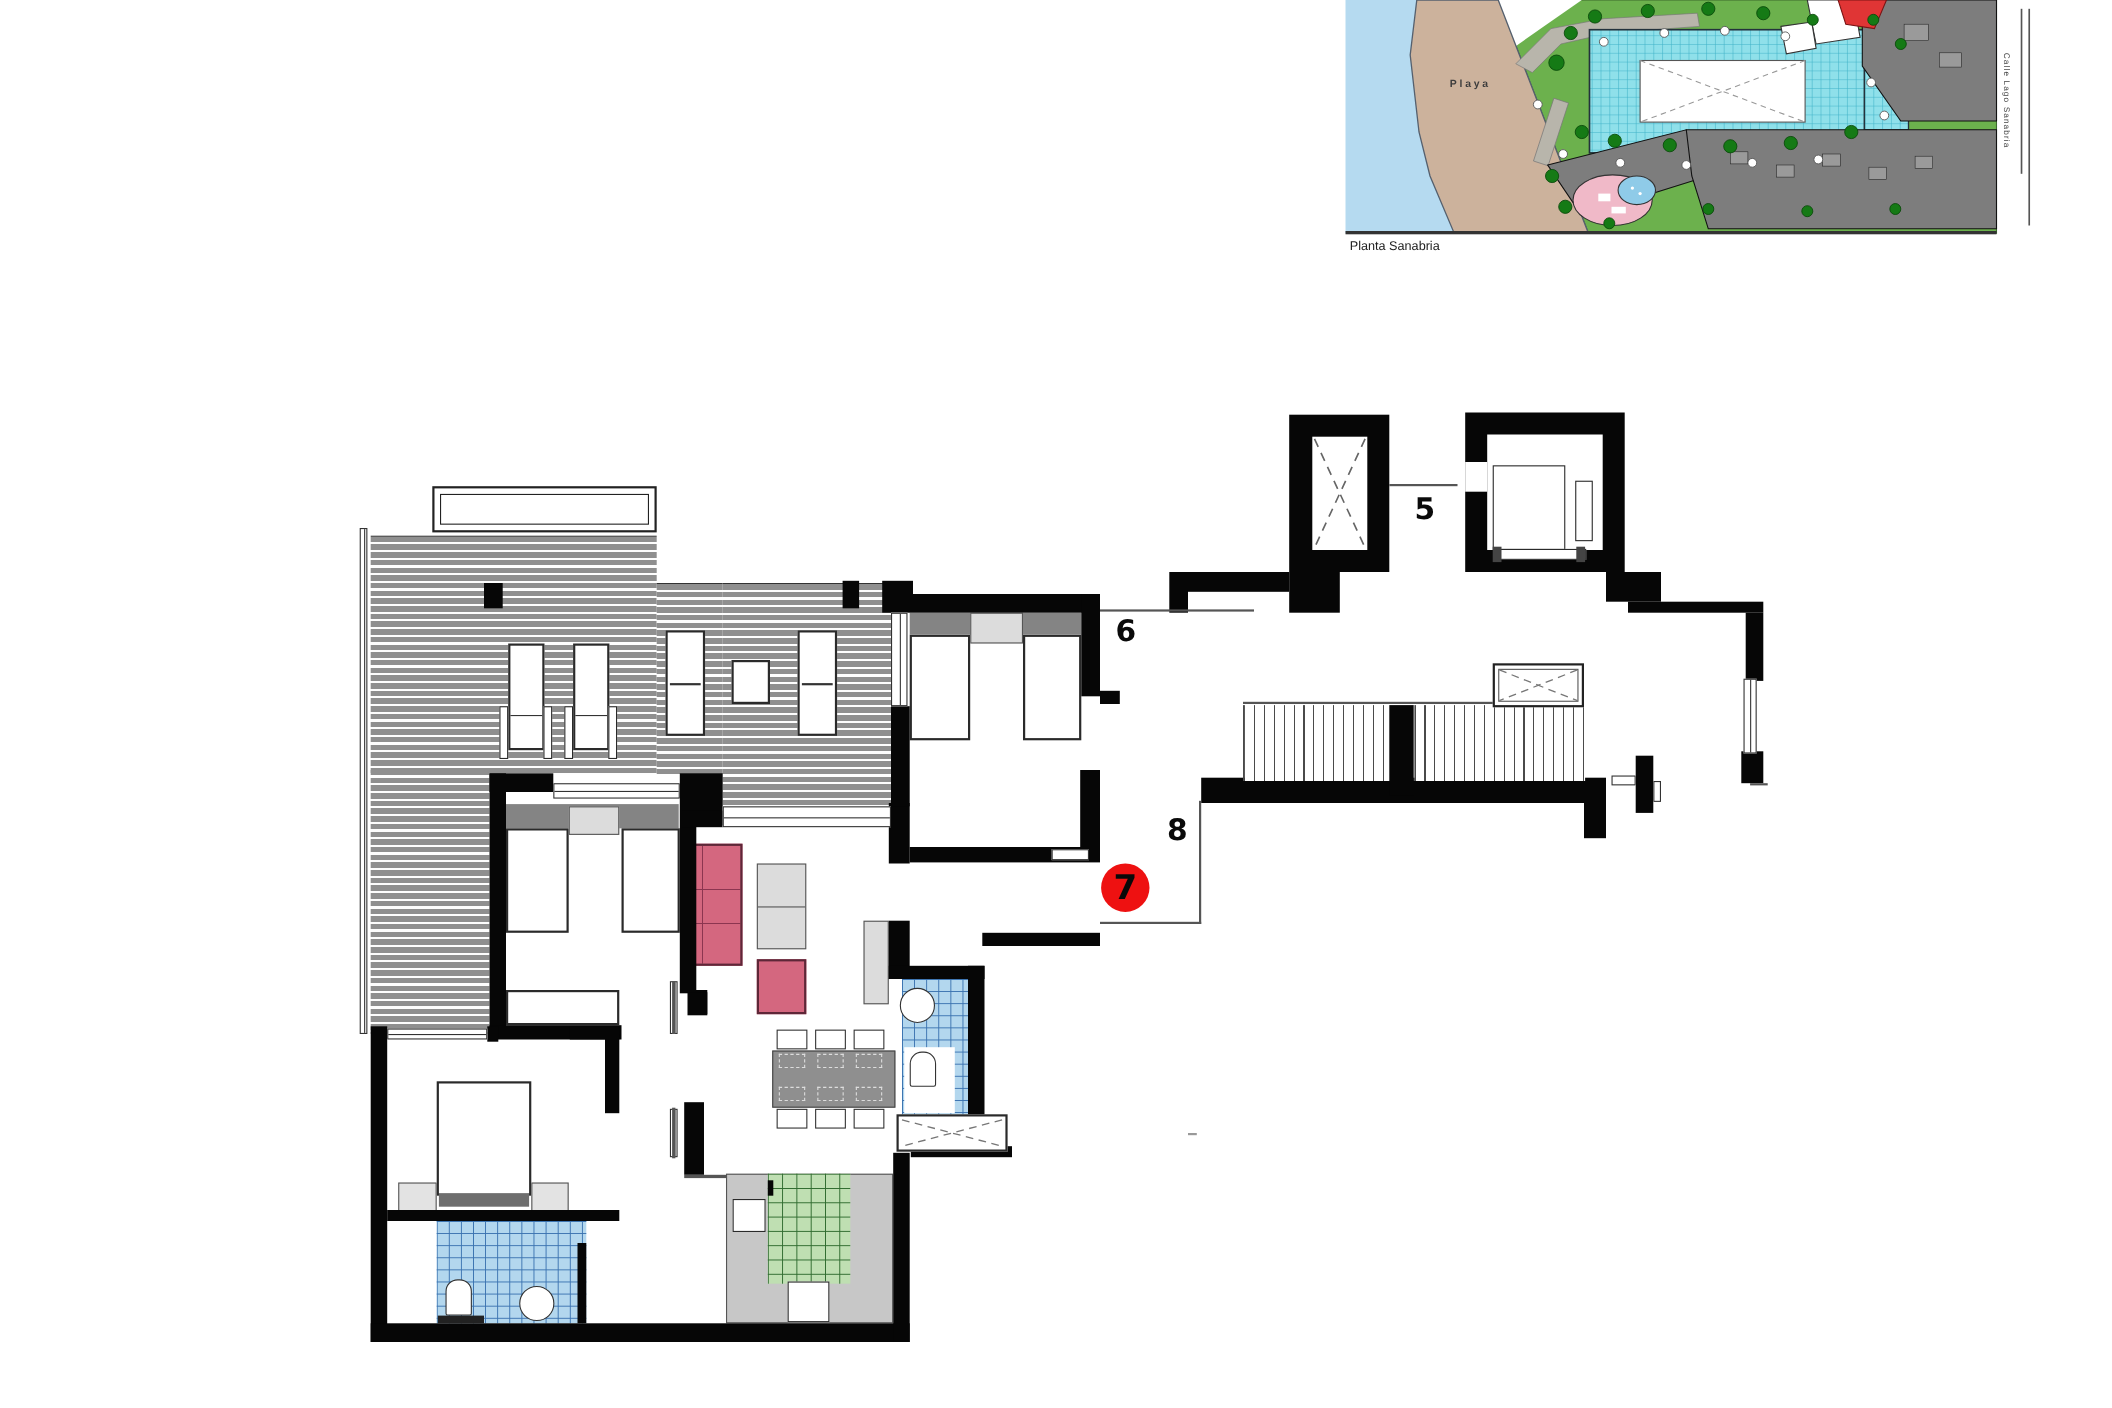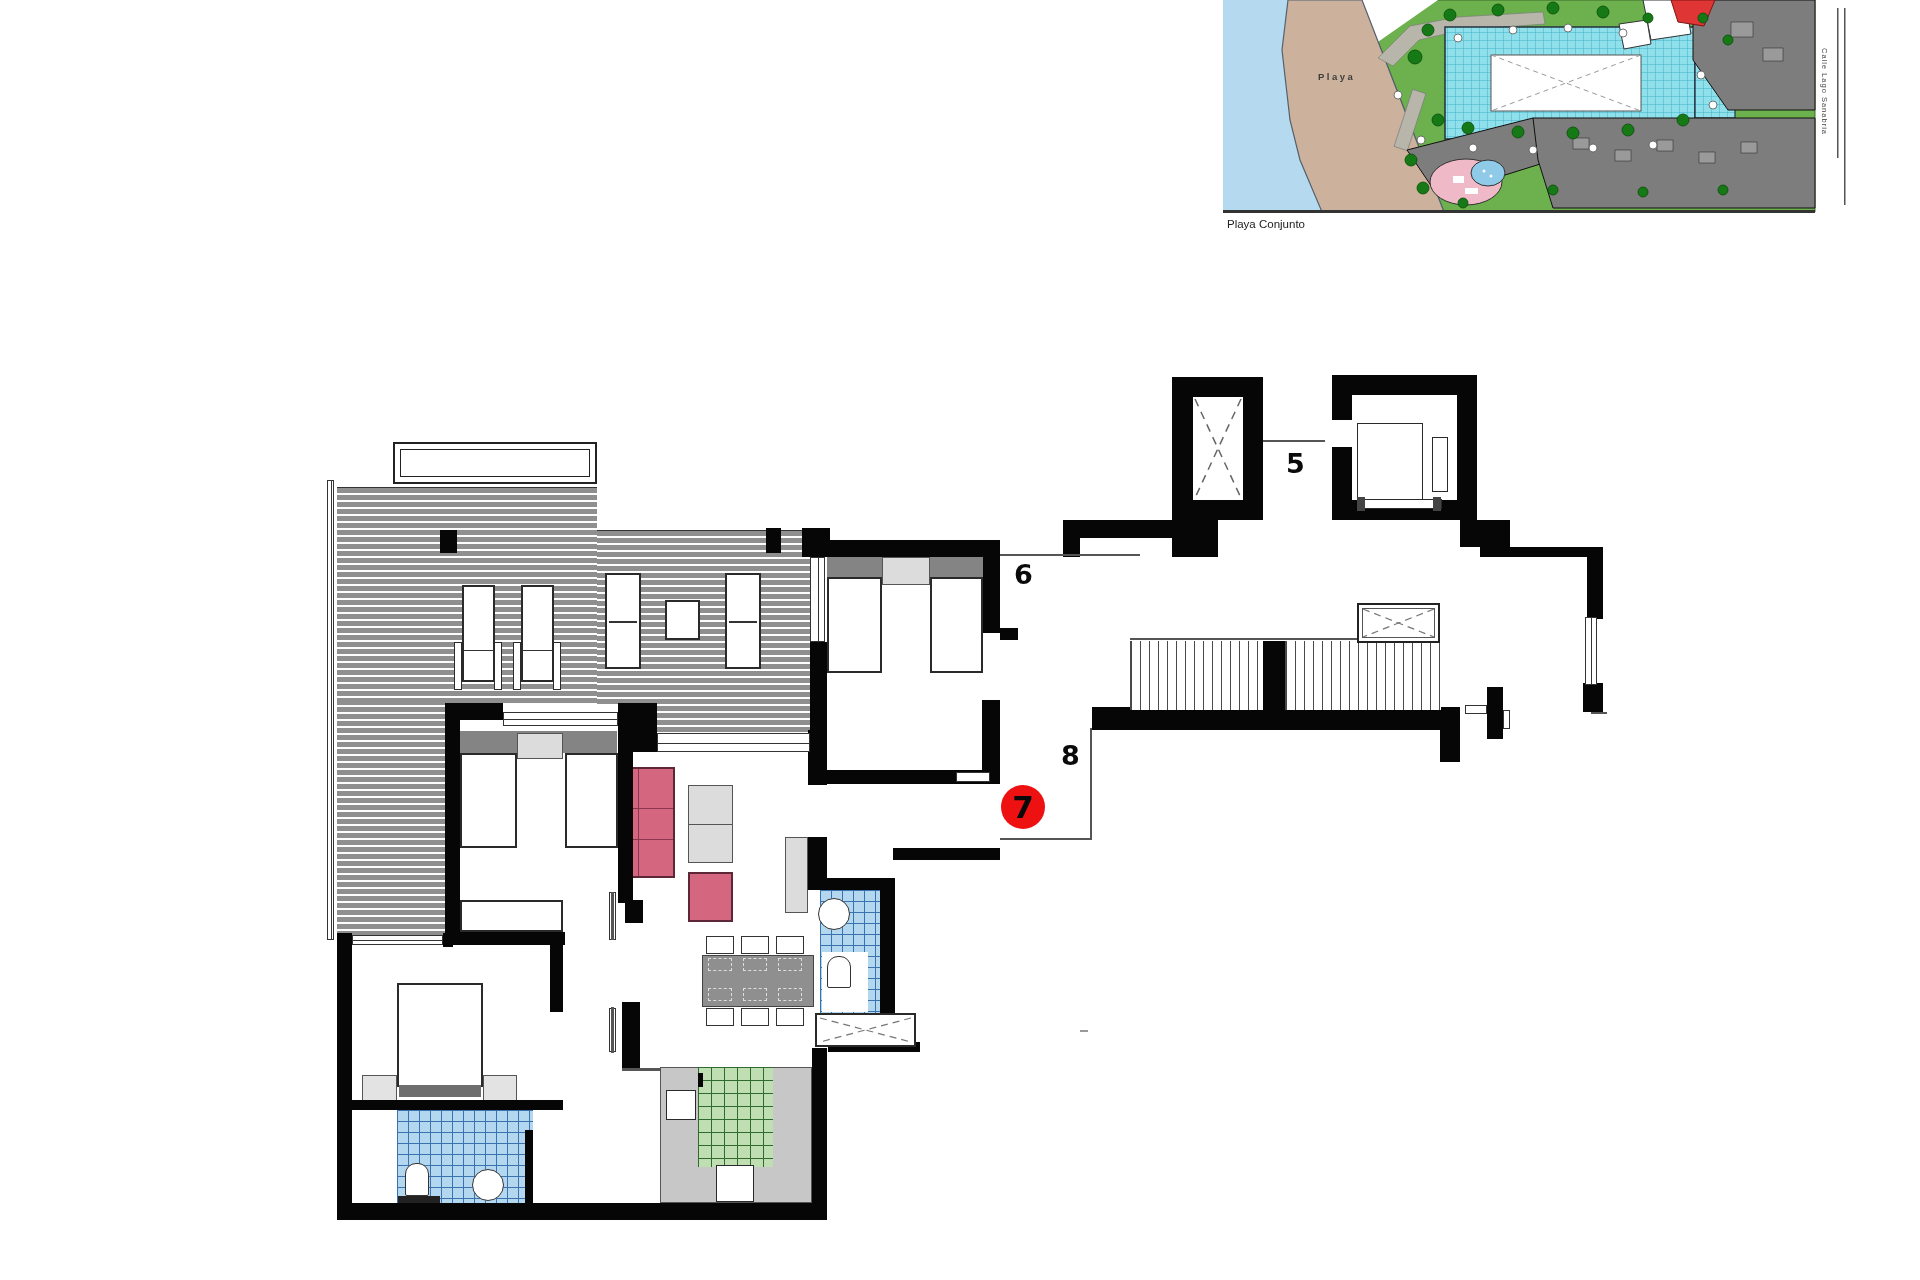--- a/index.html
+++ b/index.html
@@ -134,21 +134,21 @@
           <circle cx="175" cy="95" r="4"></circle>
       </g>
 
       <rect x="0" y="210" width="592" height="3" fill="#333"></rect>
       <rect x="614" y="8" width="1.5" height="150" fill="#555"></rect>
       <rect x="621" y="8" width="1.5" height="197" fill="#555"></rect>
     </svg>
     <span class="playa" style="left:95px;top:71px;">Playa</span>
     <span class="street" style="left:597px;top:48px;">Calle Lago Sanabria</span>
   </div>
-  <span class="caption" style="left:1227px;top:218px;">Playa Conjunto</span>
+  <span class="caption" style="left:1227px;top:218px;">Planta Sanabria</span>
 
   <div class="deck" style="left:337px;top:487px;width:260px;height:216px;border-top:1px solid #333;"></div>
   <div class="deck" style="left:597px;top:530px;width:60px;height:173px;border-top:1px solid #333;"></div>
   <div class="deck" style="left:657px;top:530px;width:153px;height:203px;border-top:1px solid #333;"></div>
   <div class="deck" style="left:337px;top:700px;width:108px;height:240px;"></div>
   <div class="window window-v" style="left:327px;top:480px;width:7px;height:460px;"></div>
   <div class="planter" style="left:393px;top:442px;width:204px;height:42px;"></div>
   <div class="wall" style="left:440px;top:530px;width:17px;height:23px;"></div>
   <div class="wall" style="left:766px;top:528px;width:15px;height:25px;"></div>
 

